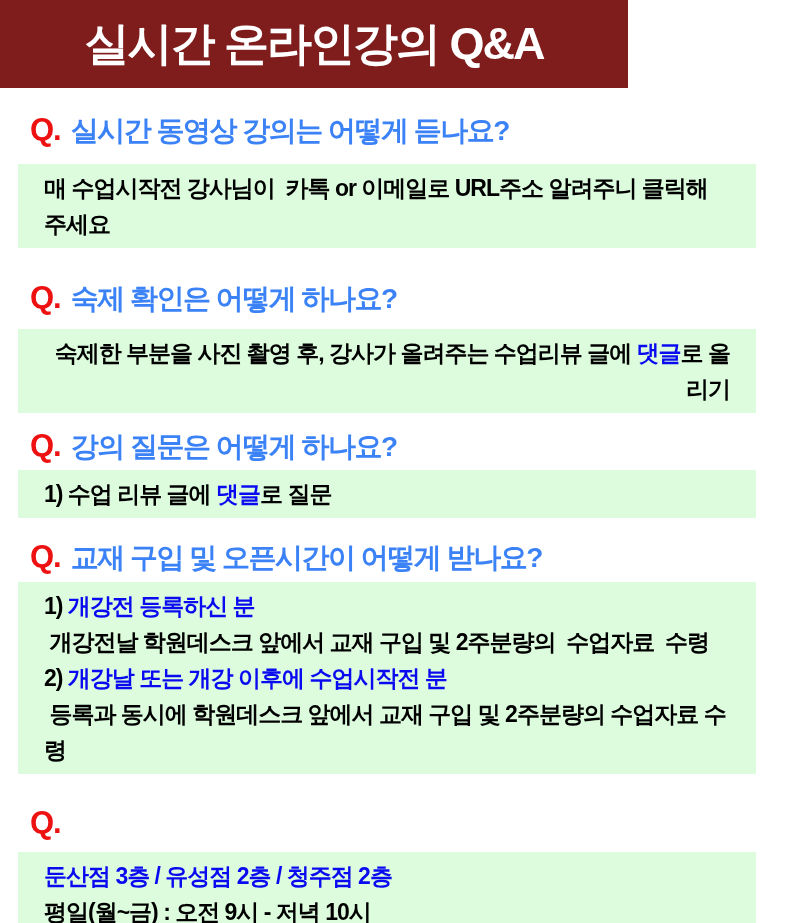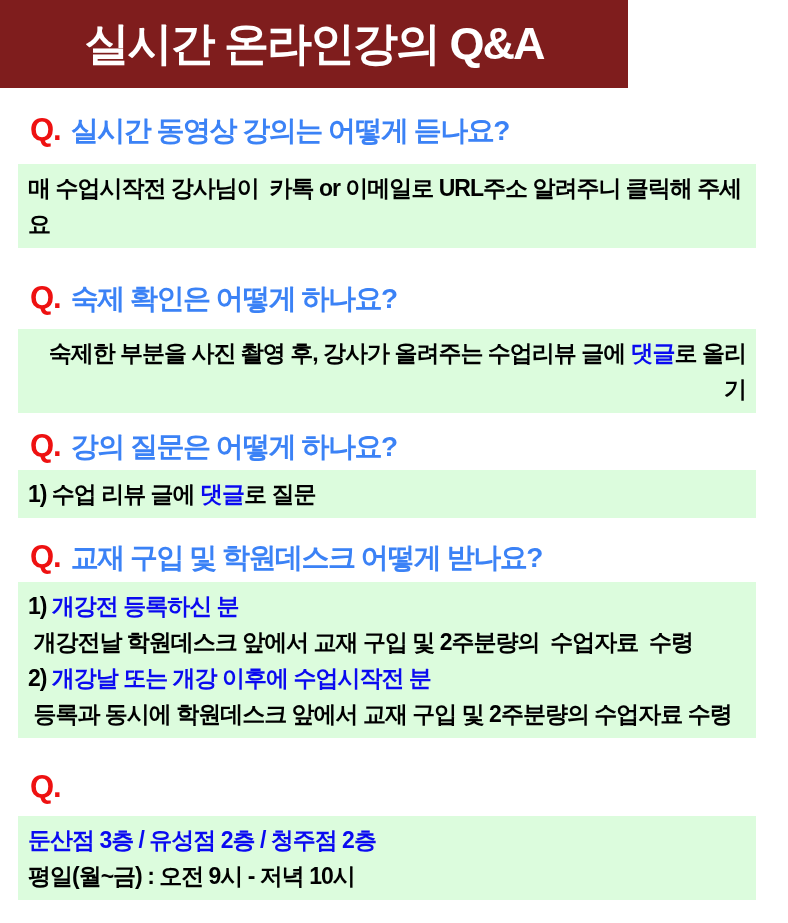--- a/index.html
+++ b/index.html
@@ -52,21 +52,21 @@
     font-size: 28px;
     font-weight: bold;
     letter-spacing: -1.5px;
   }
   
   .answer-box {
     margin-left: 18px;
     width: 738px;
     box-sizing: border-box;
     background: #DCFCDD;
-    padding: 6px 10px;
+    padding: 6px 26px;
     font-size: 23px;
     font-weight: bold;
     color: #000000;
     letter-spacing: -1px;
   }
   .answer-line {
     line-height: 36px;
     white-space: pre-wrap;
   }
   .hl { color: #0A0AF0; }
@@ -120,21 +120,21 @@
         <span class="q-text">강의 질문은 어떻게 하나요?</span>
       </div>
       <div class="answer-box">
           <div class="answer-line"><span>1) 수업 리뷰 글에 </span><span class="hl">댓글</span><span>로 질문</span></div>
         </div>
     </section>
 
     <section class="qa qa4">
       <div class="q-row">
         <span class="q-mark">Q.</span>
-        <span class="q-text">교재 구입 및 학원데스크 어떻게 받나요?</span>
+        <span class="q-text">교재 구입 및 오픈시간이 어떻게 받나요?</span>
       </div>
       <div class="answer-box">
           <div class="answer-line"><span>1) </span><span class="hl">개강전 등록하신 분</span></div>
           <div class="answer-line"><span> 개강전날 학원데스크 앞에서 교재 구입 및 2주분량의  수업자료  수령</span></div>
           <div class="answer-line"><span>2) </span><span class="hl">개강날 또는 개강 이후에 수업시작전 분</span></div>
           <div class="answer-line"><span> 등록과 동시에 학원데스크 앞에서 교재 구입 및 2주분량의 수업자료 수령</span></div>
         </div>
     </section>
 
     <section class="qa qa5">

